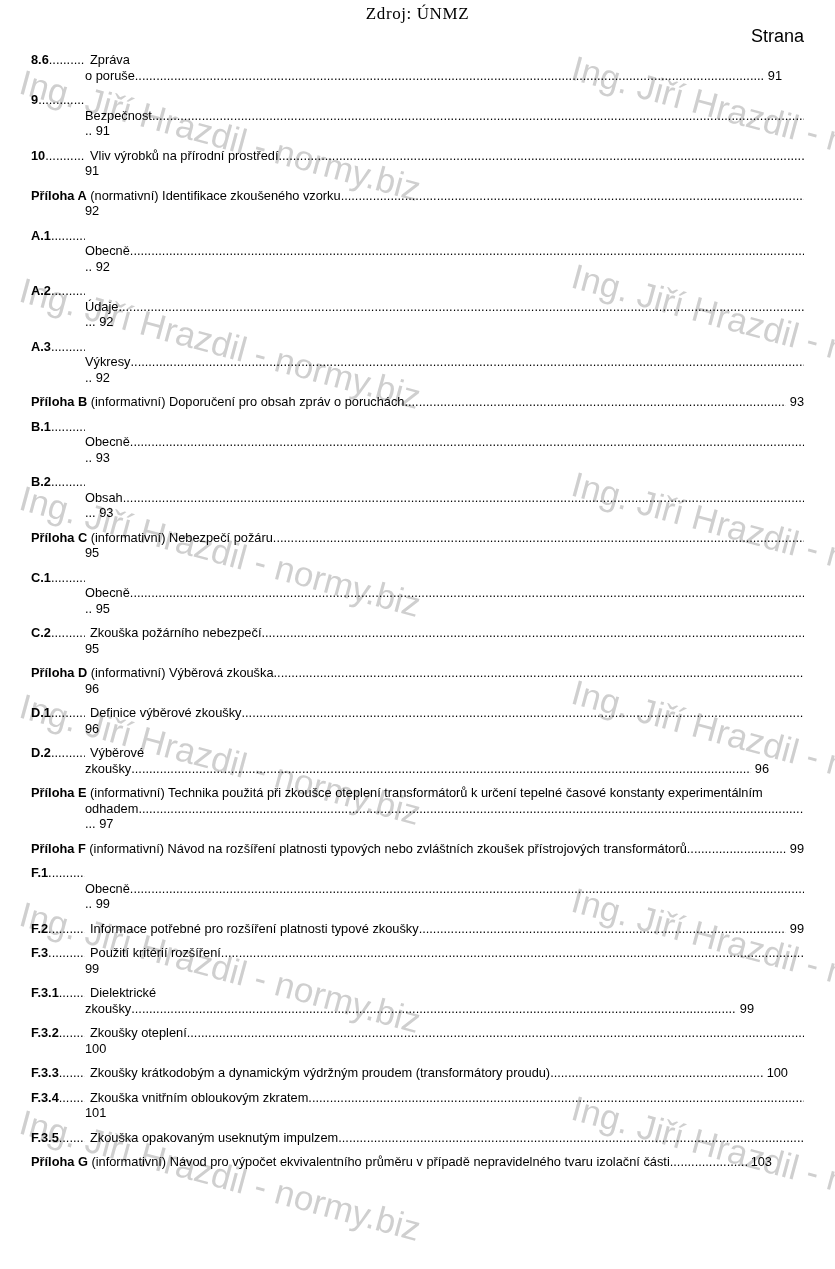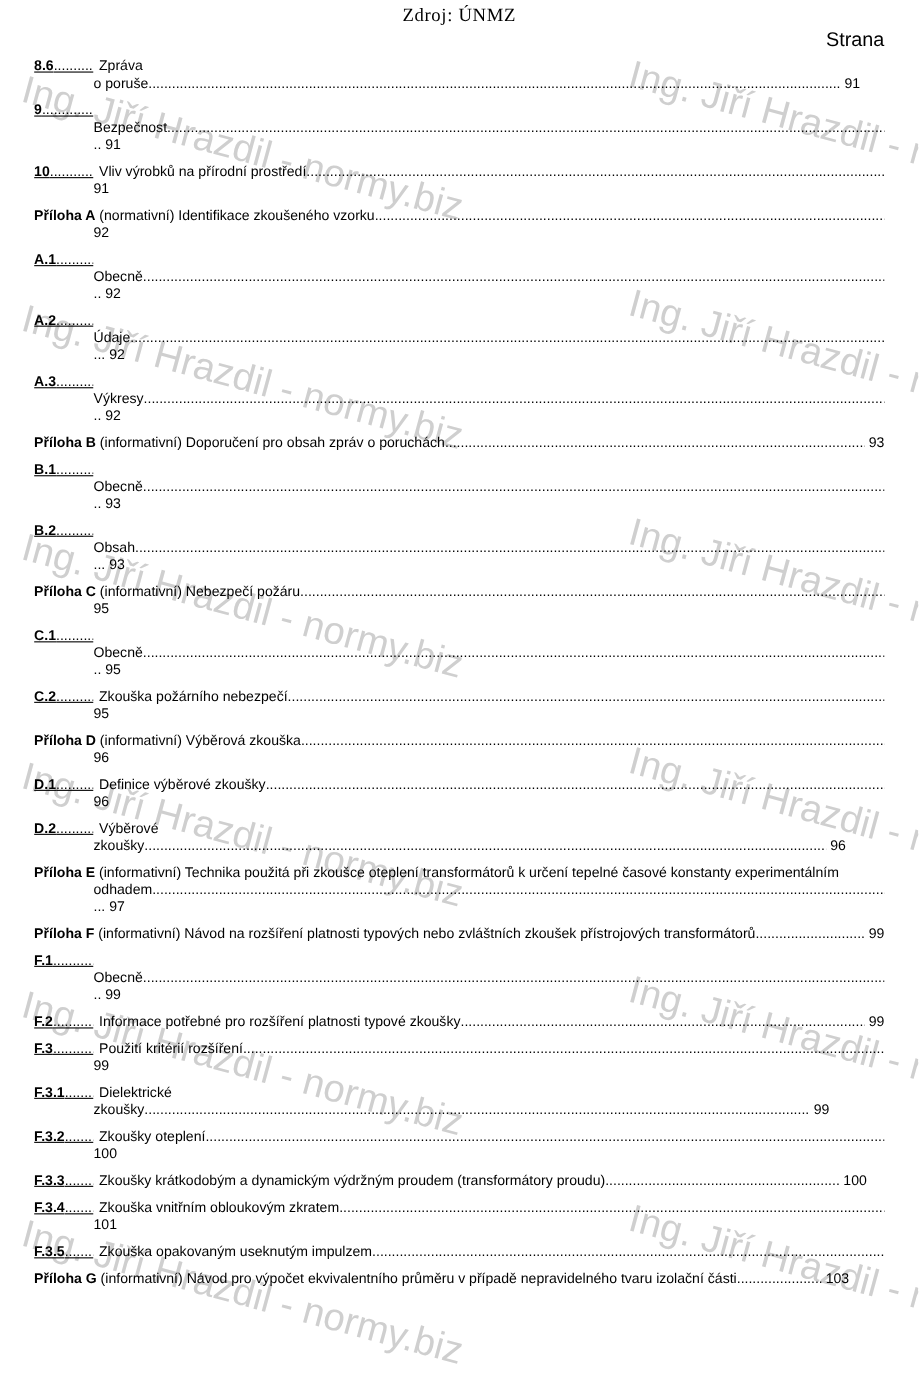--- a/index.html
+++ b/index.html
@@ -8,21 +8,21 @@
   #wm-layer{position:absolute;left:0;top:0;width:100%;height:100%;pointer-events:none;}
   .wm{position:absolute;font-size:35px;white-space:pre;transform:rotate(15.2deg);
       transform-origin:0 0;font-weight:400;}
   #hdr{position:absolute;top:4px;left:0;width:100%;text-align:center;
        font-family:Liberation Serif, serif;font-size:17px;letter-spacing:.6px;}
   #strana{position:absolute;top:26px;right:31px;font-size:18px;}
   #toc{position:absolute;top:52px;left:31px;width:773px;}
   .entry{margin-bottom:9px;}
   .line{display:flex;align-items:baseline;line-height:15.5px;white-space:pre;}
   .line.ind{padding-left:54px;}
-  .numcell{flex:0 0 54px;display:flex;align-items:center;overflow:hidden;margin-right:5px;text-decoration:underline;}
+  .numcell{flex:0 0 54px;display:flex;align-items:center;overflow:hidden;margin-right:5px;}
   .numcell .dots{flex:1 1 0;min-width:0;overflow:hidden;white-space:pre;}
   .fill{flex:1 1 0;min-width:0;overflow:hidden;white-space:pre;}
   .b{font-weight:700;}
   .page{margin-left:4px;}
   #ftr{position:absolute;top:1246px;left:0;width:100%;text-align:center;
        font-family:"Liberation Mono","DejaVu Sans Mono",monospace;font-size:17px;letter-spacing:.6px;}
 </style>
 </head>
 <body>
 

